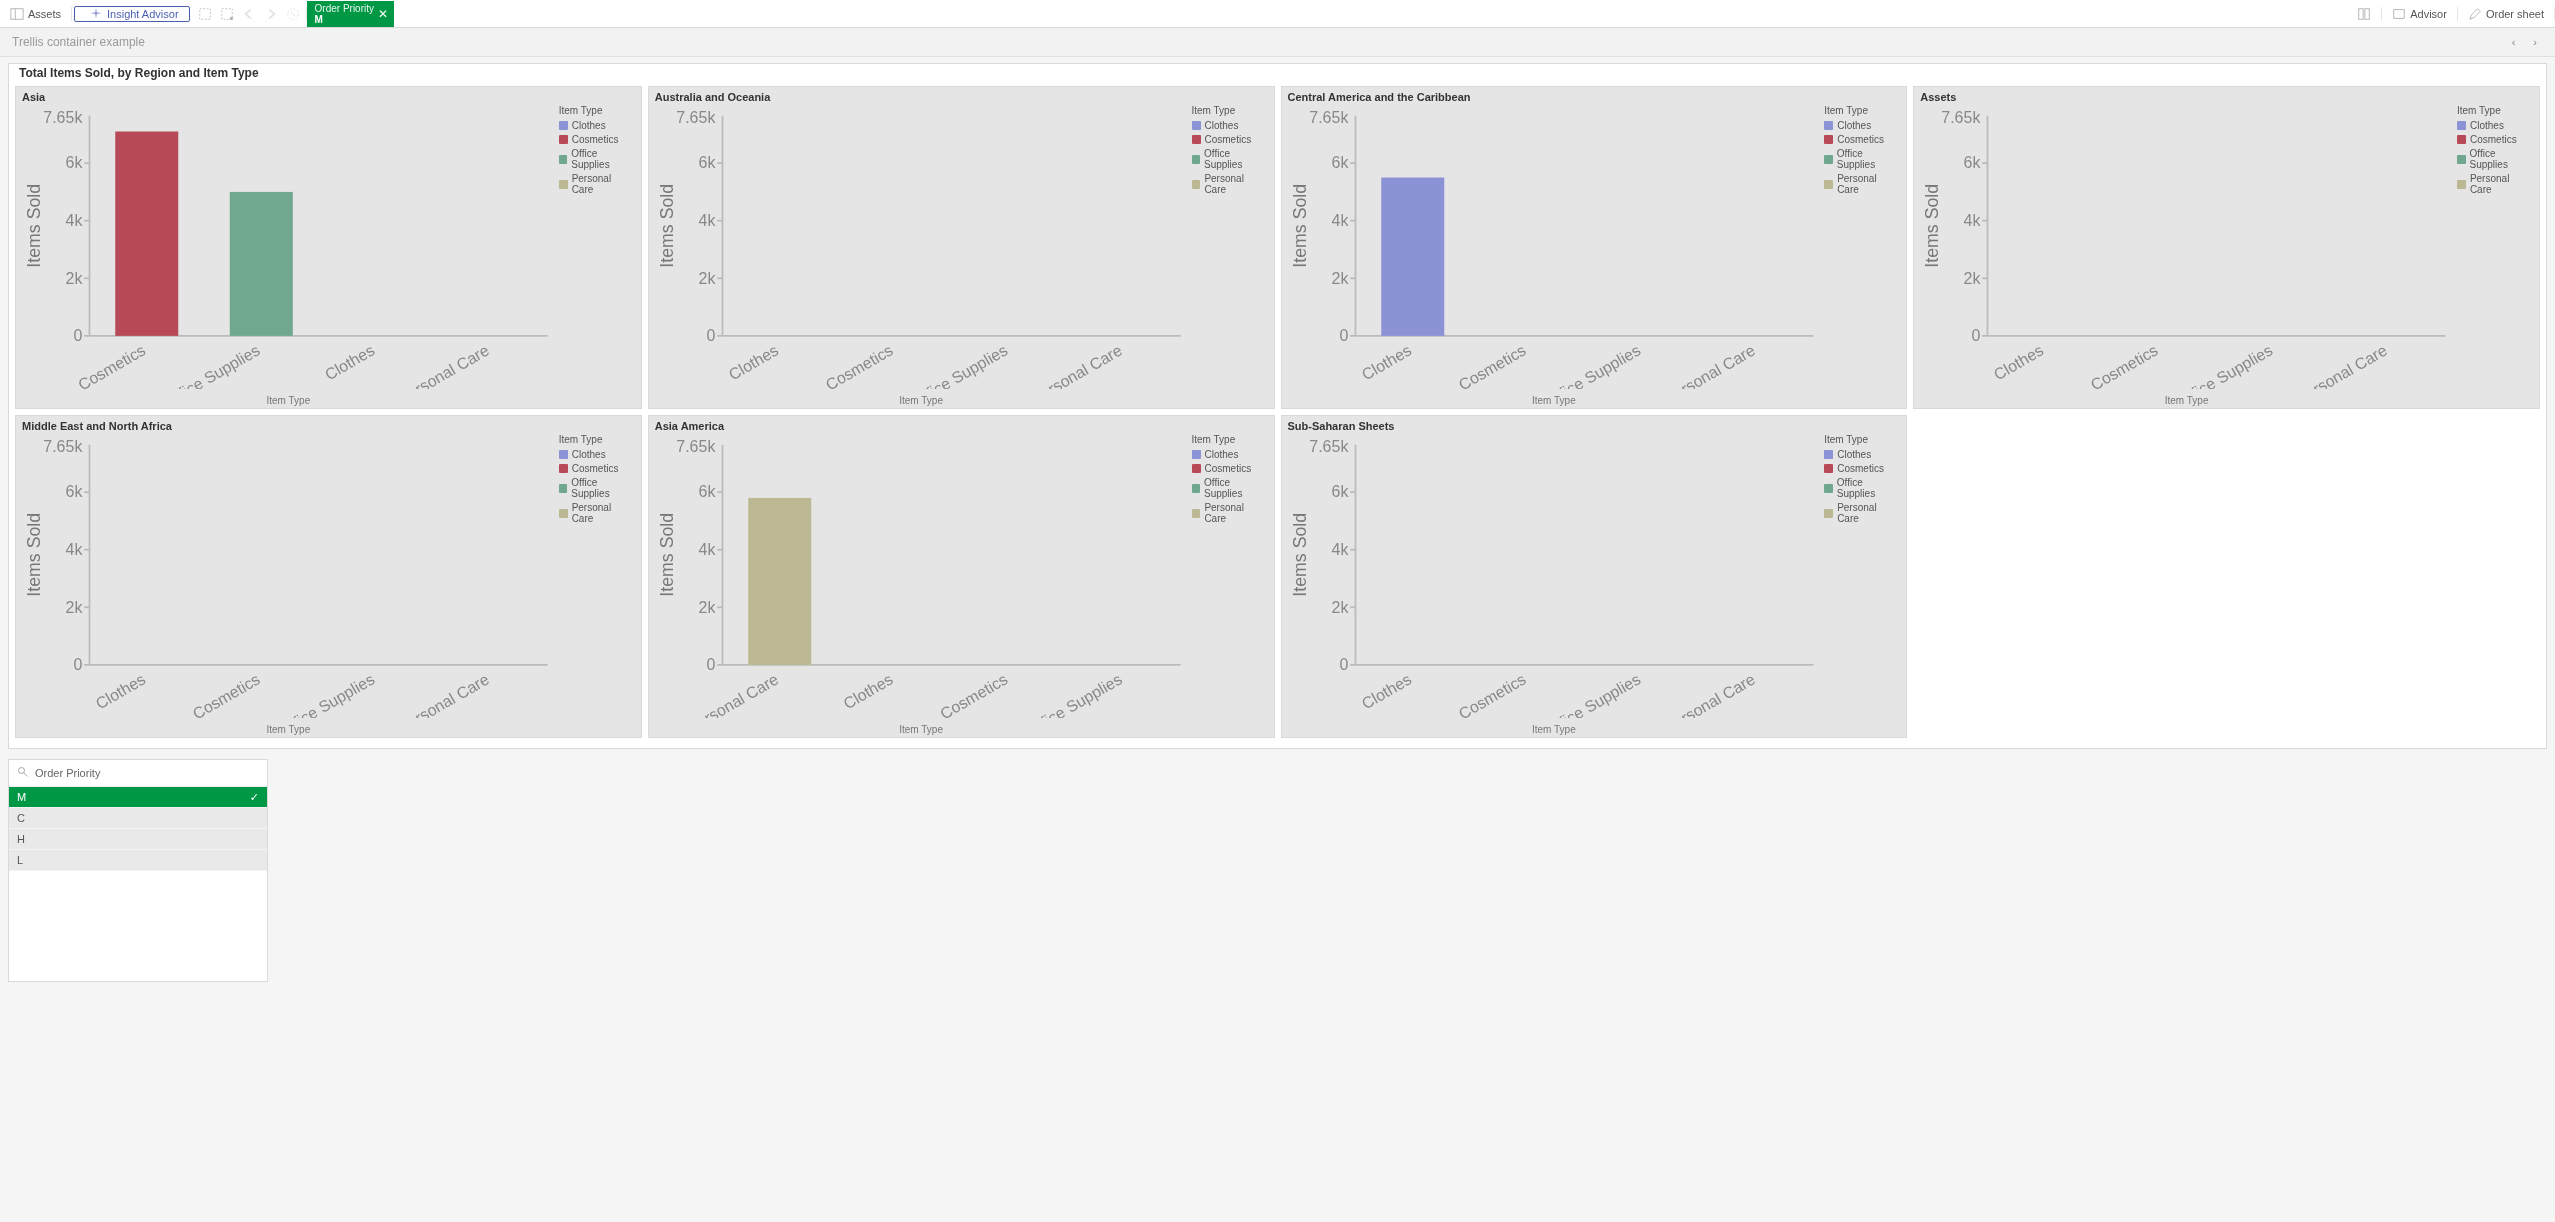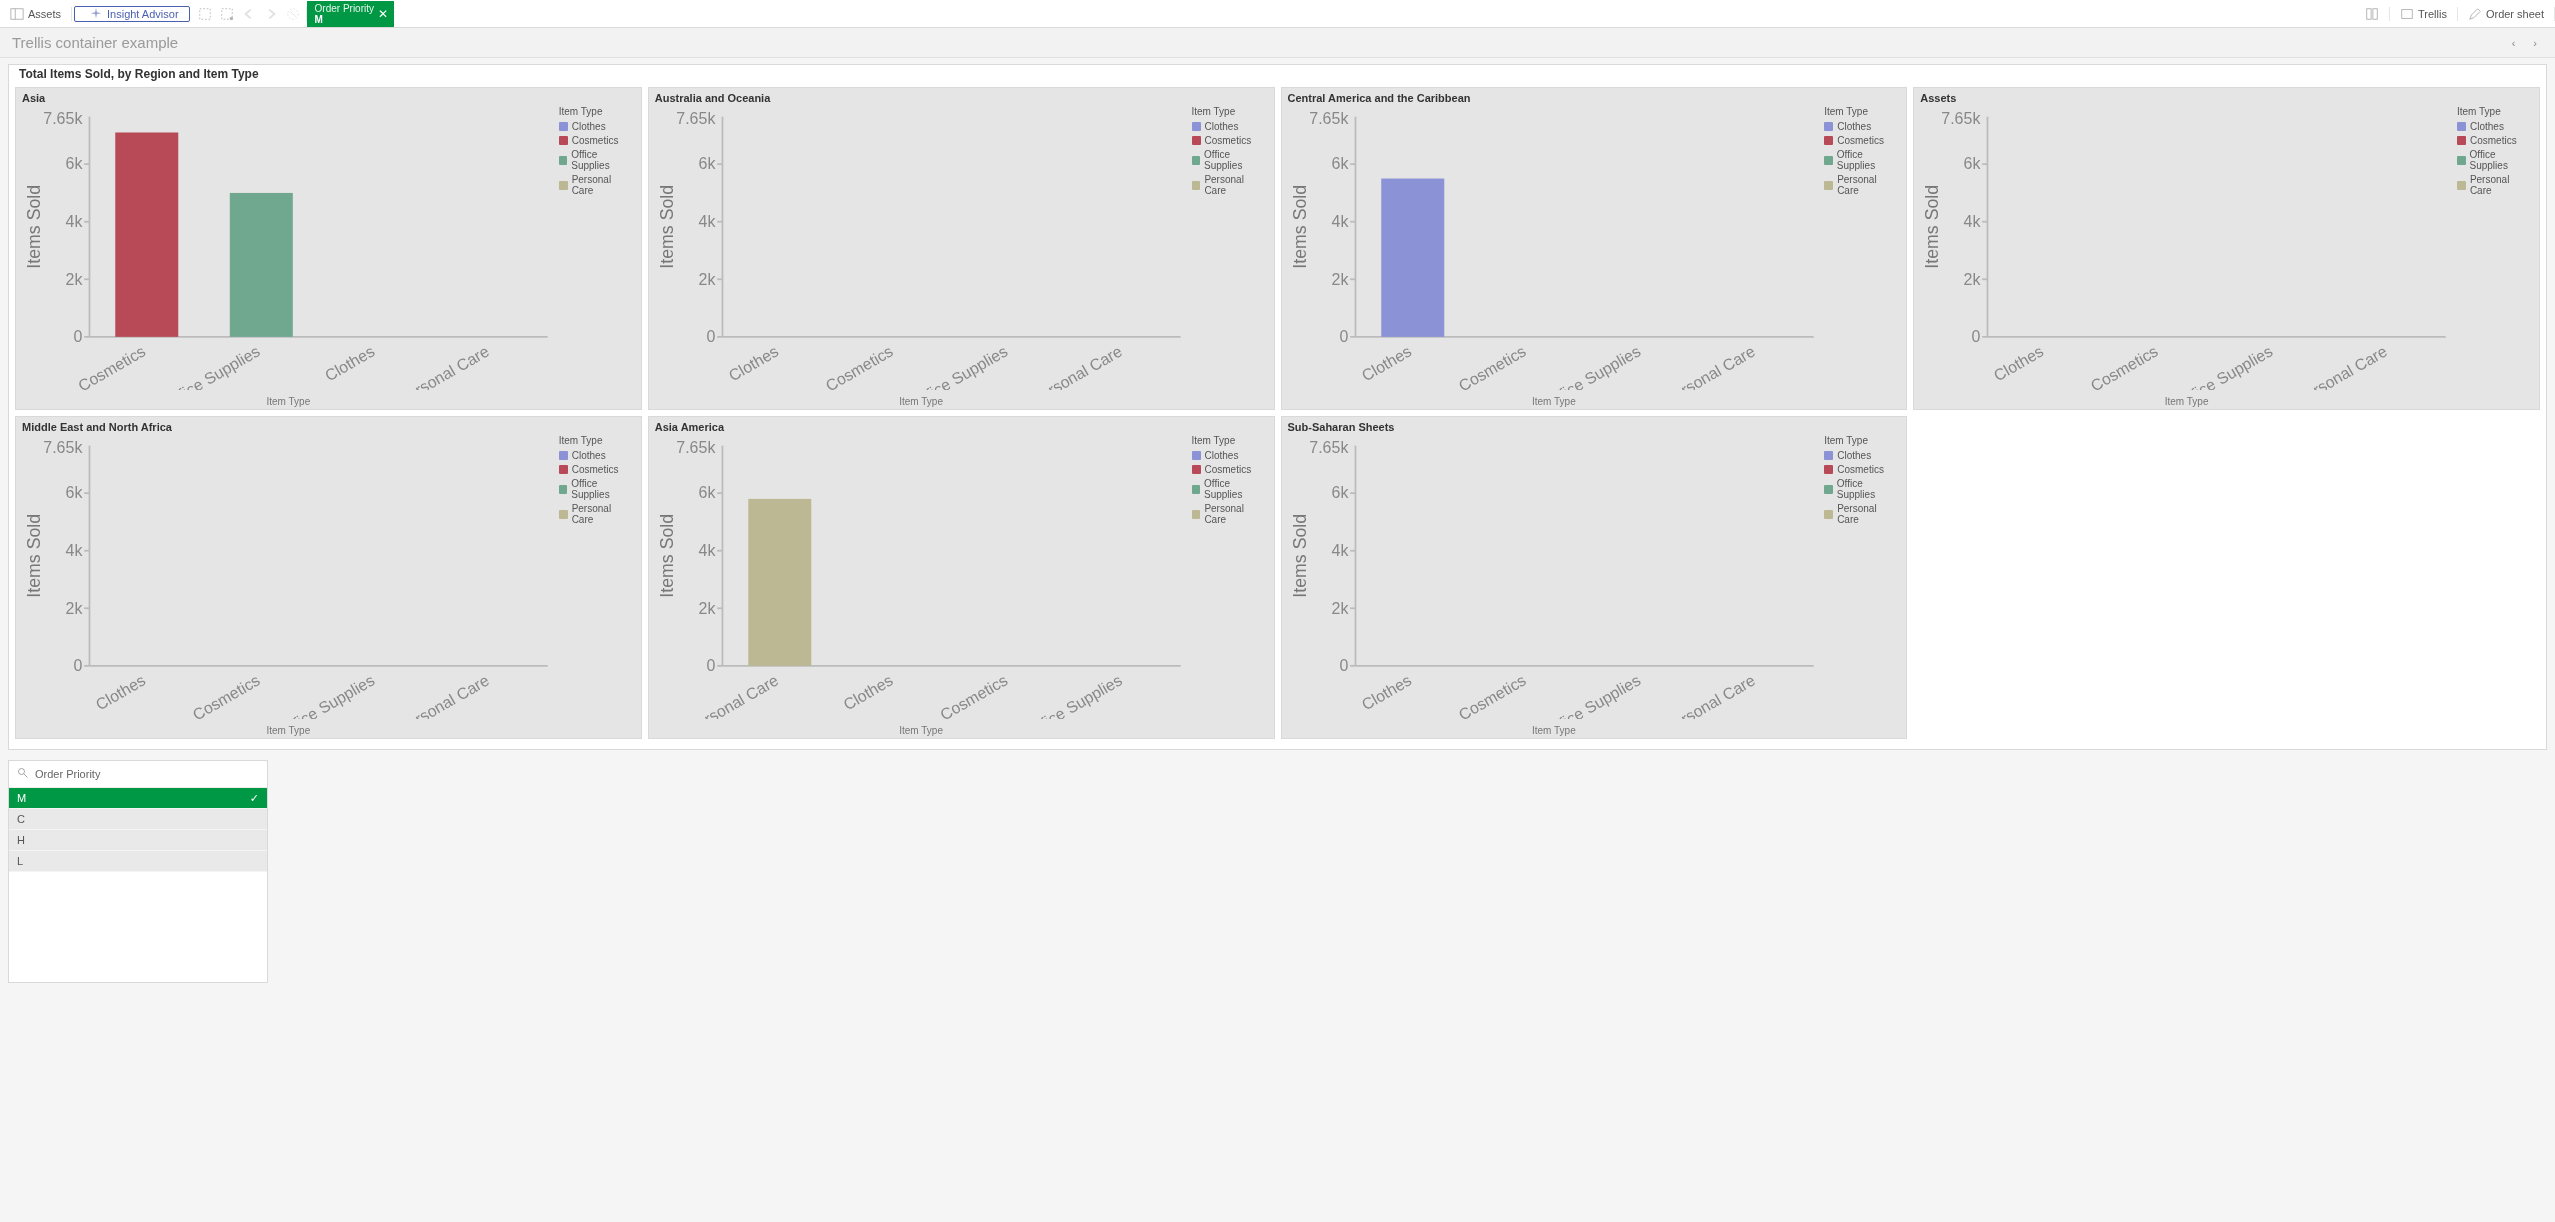--- a/index.html
+++ b/index.html
@@ -14,21 +14,21 @@
   .filter-pill { display:flex; align-items:center; background:#009845; color:#fff; padding:0 8px 0 8px; font-size:10px; min-width:80px; position:relative; }
   .filter-pill .pill-body { display:flex; flex-direction:column; line-height:11px; padding:2px 12px 2px 0;}
   .filter-pill .pill-dim { opacity:.9;}
   .filter-pill .pill-val { font-weight:600;}
   .filter-pill .close { position:absolute; right:6px; top:50%; transform:translateY(-50%); font-size:12px; cursor:pointer;}
   .spacer { flex:1; }
   .tb-right { display:flex; align-items:stretch; }
 
   
   .sheet-title-bar { display:flex; align-items:center; justify-content:space-between; padding:6px 12px; background:#f2f2f2; border-bottom:1px solid #e0e0e0;}
-  .sheet-title { font-size:15px; color:#9a9a9a; }
+  .sheet-title { font-size:12px; color:#9a9a9a; }
   .sheet-nav { display:flex; gap:6px; color:#888;}
   .sheet-nav span { cursor:pointer; padding:2px 6px; }
 
   
   .canvas { padding:6px 8px; }
   .trellis-wrap { background:#fff; border:1px solid #d9d9d9; padding:0 6px 10px 6px; }
   .trellis-title { font-size:12px; font-weight:600; margin:2px 2px 6px 4px; }
   .trellis-grid { display:grid; grid-template-columns: repeat(4, 1fr); gap:6px; }
   .panel { border:1px solid #d9d9d9; background:#e5e5e5; padding:4px 6px 2px 6px; position:relative; }
   .panel-title { font-size:11px; font-weight:600; margin-bottom:2px; }
@@ -105,21 +105,21 @@
     <div class="tb-btn">
       <span class="tb-icon"><svg viewBox="0 0 16 16" width="14" height="14">
             <rect x="2" y="2" width="5" height="12" fill="none" stroke="#777"></rect>
             <rect x="9" y="2" width="5" height="12" fill="none" stroke="#777"></rect>
           </svg></span>
     </div>
     <div class="tb-btn">
       <span class="tb-icon"><svg viewBox="0 0 16 16" width="14" height="14">
             <rect x="2" y="3" width="12" height="10" fill="none" stroke="#777"></rect>
           </svg></span>
-      <span>Trellis</span>
+      <span>Advisor</span>
     </div>
     <div class="tb-btn">
       <span class="tb-icon"><svg viewBox="0 0 16 16" width="14" height="14">
             <path d="M2 14 L4 9 L11 2 L14 5 L7 12 Z" fill="none" stroke="#777"></path>
           </svg></span>
       <span>Order sheet</span>
     </div>
   </div>
 </div>
 

